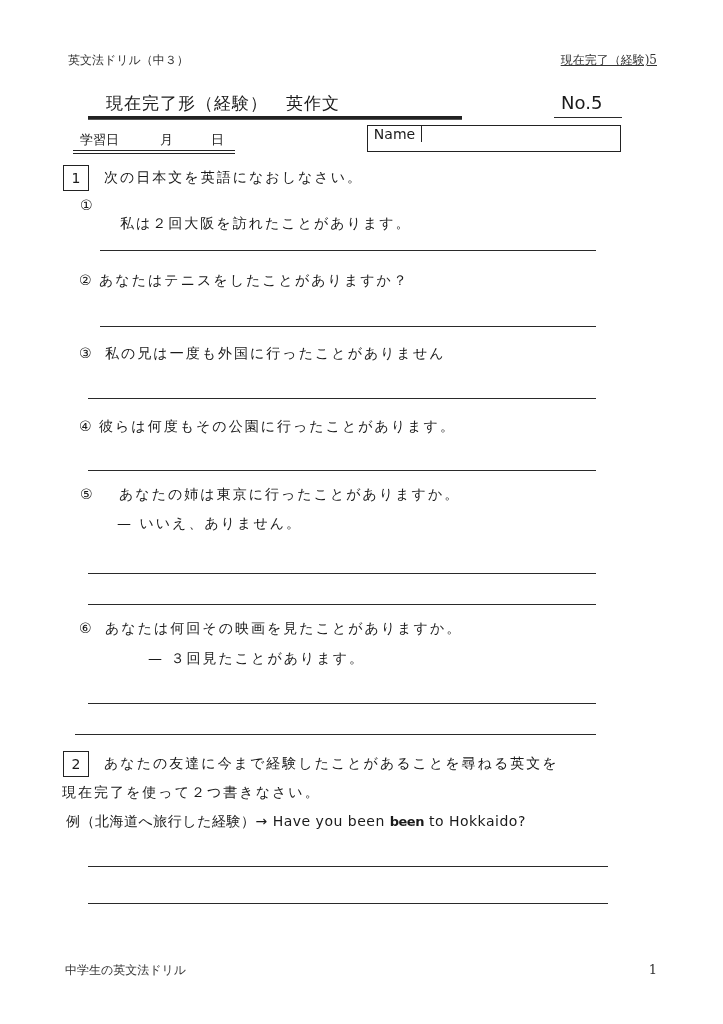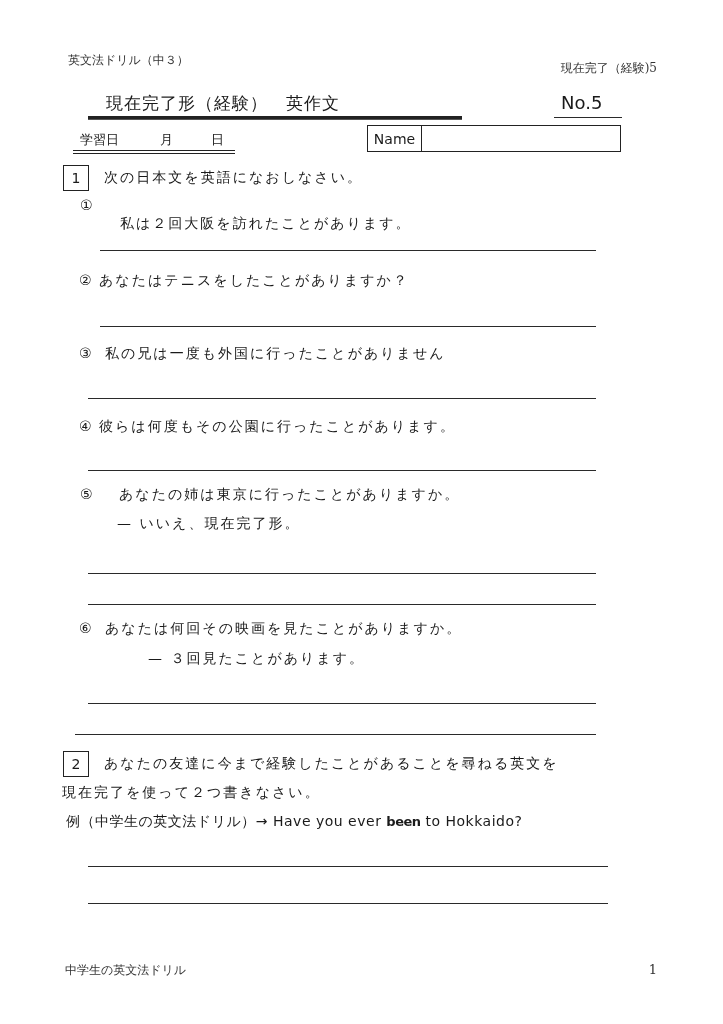--- a/index.html
+++ b/index.html
@@ -18,34 +18,34 @@
     }
     .dbl-line { position: absolute; height: 2px; border-top: 1.5px solid #222; border-bottom: 1.5px solid #222; }
     .line { position: absolute; height: 0; border-top: 1.6px solid #2a2a2a; }
     .q { font-size: 14px; letter-spacing: 2px; }
     .box-num {
       position: absolute; border: 1.5px solid #222; font-size: 14px;
       display: flex; align-items: center; justify-content: center;
     }
     .name-box {
       position: absolute; left: 367px; top: 125px; width: 254px; height: 27px;
-      border: 1.5px solid #222; box-sizing: border-box; display: flex;
+      border: 1.5px solid #222; box-sizing: border-box; display: flex; flex-direction: column;
     }
     .name-label {
       width: 54px; border-right: 1.5px solid #222; display: flex; align-items: center;
       justify-content: center; font-size: 14px; box-sizing: border-box;
     }
     .name-input { flex: 1; border: none; outline: none; background: transparent; }
     .bold { font-weight: bold; font-size: 13px; letter-spacing: -0.5px; }
   </style>
 </head>
 <body>
 
 <div class="abs hdr serif" style="left:68px; top:52px;">英文法ドリル（中３）</div>
-<div class="abs hdr serif" style="right:66px; top:60px;">現在完了（経験)5</div>
+<div class="abs hdr serif" style="right:66px; top:52px;text-decoration:underline;">現在完了（経験)5</div>
 
 <div class="abs title" style="left:106px; top:92px;">現在完了形（経験）　英作文</div>
 <div class="title-line" style="left:88px; top:116px; width:374px;"></div>
 <div class="abs" style="left:561px; top:92px; font-size:18px;">No.5</div>
 <div class="line" style="left:554px; top:117px; width:68px;"></div>
 
 <div class="abs" style="left:80px; top:131px; font-size:13px;">学習日</div>
 <div class="abs" style="left:160px; top:131px; font-size:13px;">月</div>
 <div class="abs" style="left:211px; top:131px; font-size:13px;">日</div>
 <div class="dbl-line" style="left:73px; top:150px; width:162px;"></div>
@@ -69,33 +69,33 @@
 <div class="abs q" style="left:79px; top:345px;">③</div>
 <div class="abs q" style="left:105px; top:345px;">私の兄は一度も外国に行ったことがありません</div>
 <div class="line" style="left:88px; top:398px; width:508px;"></div>
 
 <div class="abs q" style="left:79px; top:418px;">④</div>
 <div class="abs q" style="left:99px; top:418px;">彼らは何度もその公園に行ったことがあります。</div>
 <div class="line" style="left:88px; top:470px; width:508px;"></div>
 
 <div class="abs q" style="left:80px; top:486px;">⑤</div>
 <div class="abs q" style="left:119px; top:486px;">あなたの姉は東京に行ったことがありますか。</div>
-<div class="abs q" style="left:117px; top:515px;">— いいえ、現在完了形。</div>
+<div class="abs q" style="left:117px; top:515px;">— いいえ、ありません。</div>
 <div class="line" style="left:88px; top:573px; width:508px;"></div>
 <div class="line" style="left:88px; top:604px; width:508px;"></div>
 
 <div class="abs q" style="left:79px; top:620px;">⑥</div>
 <div class="abs q" style="left:105px; top:620px;">あなたは何回その映画を見たことがありますか。</div>
 <div class="abs q" style="left:116px; top:650px;margin-left:32px;">— ３回見たことがあります。</div>
 <div class="line" style="left:88px; top:703px; width:508px;"></div>
 <div class="line" style="left:75px; top:734px; width:521px;"></div>
 
 <div class="box-num" style="left:63px; top:751px; width:24px; height:24px;">2</div>
 <div class="abs q" style="left:104px; top:755px;">あなたの友達に今まで経験したことがあることを尋ねる英文を</div>
 <div class="abs q" style="left:62px; top:784px;">現在完了を使って２つ書きなさい。</div>
 <div class="abs q" style="left:66px; top:813px; letter-spacing:0.5px;">
-  <span>例（中学生の英文法ドリル）→ Have you ever </span><span class="bold">been</span><span> to Hokkaido?</span>
+  <span>例（北海道へ旅行した経験）→ Have you been </span><span class="bold">been</span><span> to Hokkaido?</span>
 </div>
 <div class="line" style="left:88px; top:866px; width:520px;"></div>
 <div class="line" style="left:88px; top:903px; width:520px;"></div>
 
 <div class="abs hdr serif" style="left:65px; top:962px; font-size:12px;">中学生の英文法ドリル</div>
 <div class="abs hdr serif" style="right:66px; top:962px; font-size:13px;">1</div>
 
 </body></html>

